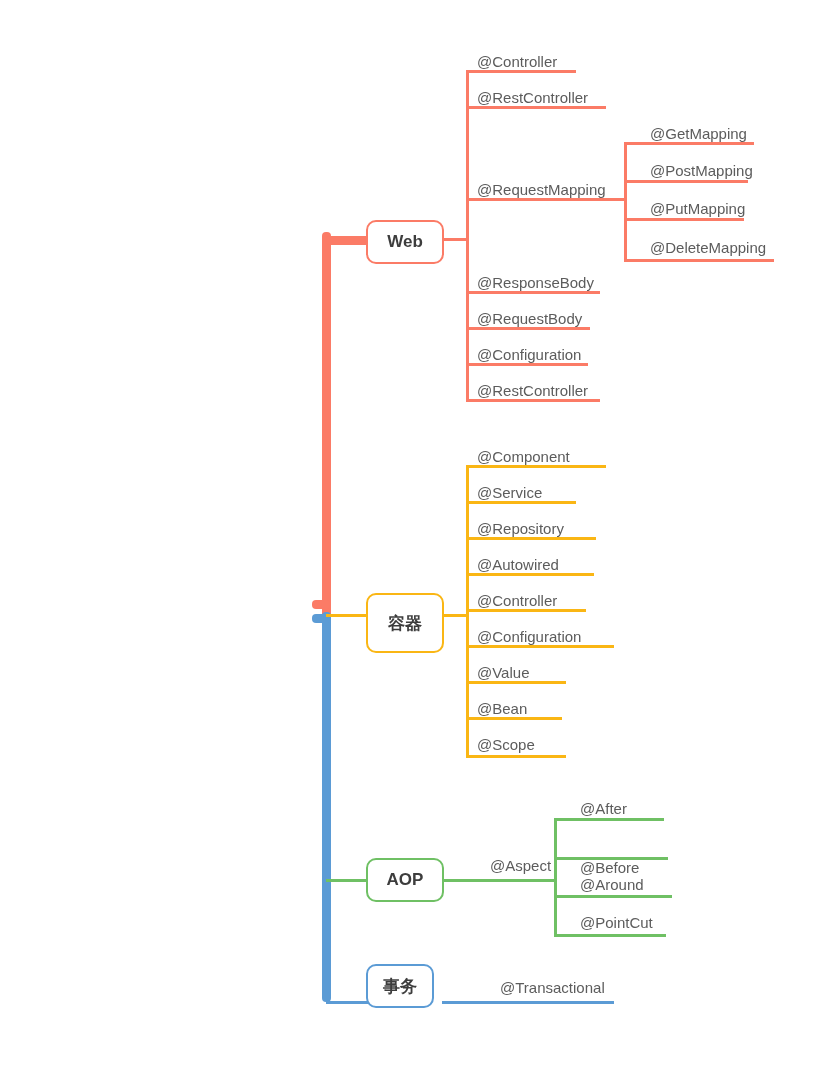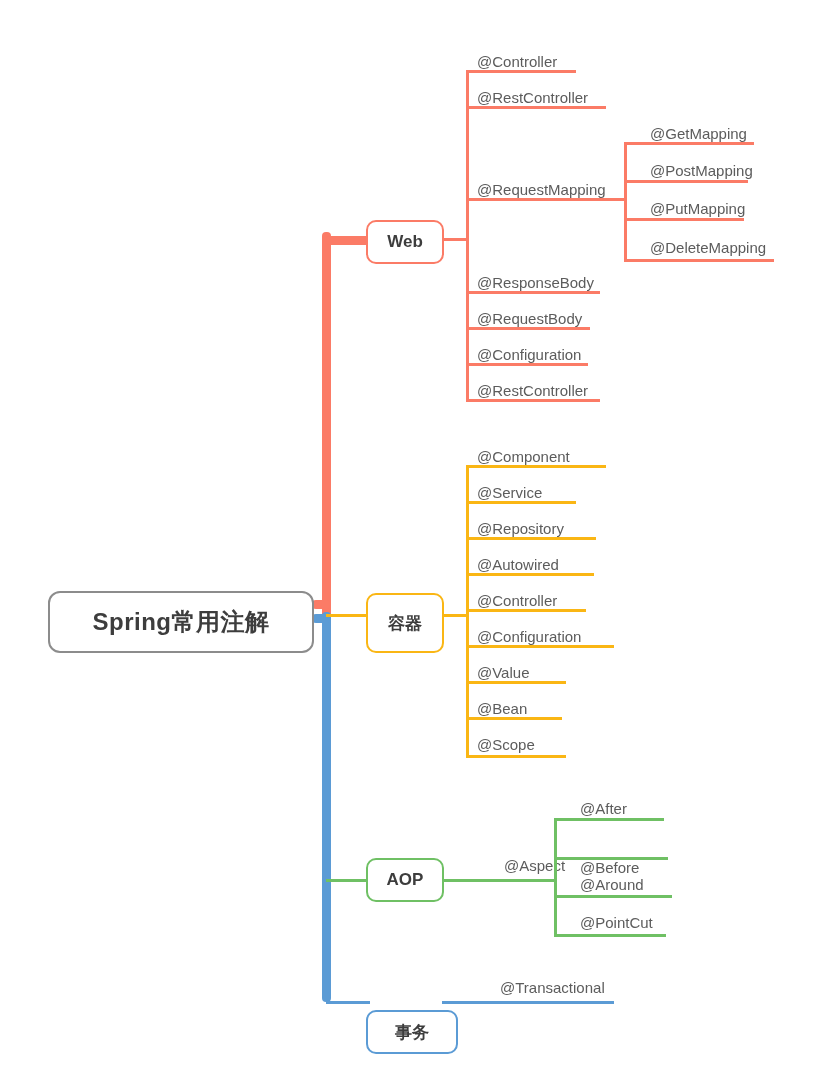--- a/index.html
+++ b/index.html
@@ -54,23 +54,20 @@
 
 <div id="mindmap">
 
   <div class="ln trunk" style="left:322px;top:232px;height:390px;background:#FB7B66;"></div>
 
   <div class="ln trunk" style="left:322px;top:612px;height:390px;background:#5B9BD5;"></div>
 
   <div class="ln trunk-h" style="left:312px;top:600px;width:18px;background:#FB7B66;"></div>
   <div class="ln trunk-h" style="left:312px;top:614px;width:18px;background:#5B9BD5;"></div>
 
-  <div class="root" style="left:48px;top:591px;width:266px;height:62px;font-size:24px;">
-    <span>Spring常用注解</span>
-  </div>
 
   <div class="ln trunk-h" style="left:326px;top:236px;width:44px;background:#FB7B66;"></div>
 
   <div class="branch" style="left:366px;top:220px;width:78px;height:44px;border-color:#FB7B66;">
     <span>Web</span>
   </div>
 
   <div class="ln hline" style="left:442px;top:238px;width:26px;background:#FB7B66;"></div>
 
   <div class="ln vline" style="left:466px;top:70px;height:330px;background:#FB7B66;"></div>
@@ -146,38 +143,38 @@
   <div class="ln hline" style="left:466px;top:755px;width:100px;background:#FAB614;"></div>
   <div class="leaf" style="left:477px;top:737px;">@Scope</div>
 
   <div class="ln hline" style="left:326px;top:879px;width:44px;background:#6FC064;"></div>
 
   <div class="branch" style="left:366px;top:858px;width:78px;height:44px;border-color:#6FC064;">
     <span>AOP</span>
   </div>
 
   <div class="ln hline" style="left:442px;top:879px;width:114px;background:#6FC064;"></div>
-  <div class="leaf" style="left:504px;top:858px;">@Aspect</div>
+  <div class="leaf" style="left:490px;top:858px;">@Aspect</div>
 
   <div class="ln vline" style="left:554px;top:818px;height:116px;background:#6FC064;"></div>
 
   <div class="ln hline" style="left:554px;top:818px;width:110px;background:#6FC064;"></div>
   <div class="leaf" style="left:580px;top:801px;">@After</div>
 
   <div class="ln hline" style="left:554px;top:857px;width:114px;background:#6FC064;"></div>
   <div class="leaf" style="left:580px;top:839px;margin-top:21px;">@Before</div>
 
   <div class="ln hline" style="left:554px;top:895px;width:118px;background:#6FC064;"></div>
   <div class="leaf" style="left:580px;top:877px;">@Around</div>
 
   <div class="ln hline" style="left:554px;top:934px;width:112px;background:#6FC064;"></div>
   <div class="leaf" style="left:580px;top:915px;">@PointCut</div>
 
   <div class="ln hline" style="left:326px;top:1001px;width:44px;background:#5B9BD5;"></div>
 
-  <div class="branch" style="left:366px;top:964px;width:92px;height:44px;border-color:#5B9BD5;margin-top:46px;">
+  <div class="branch" style="left:366px;top:964px;width:68px;height:44px;border-color:#5B9BD5;">
     <span>事务</span>
   </div>
 
   <div class="ln hline" style="left:442px;top:1001px;width:172px;background:#5B9BD5;"></div>
   <div class="leaf" style="left:500px;top:980px;">@Transactional</div>
 
 </div>
 
 </body></html>

